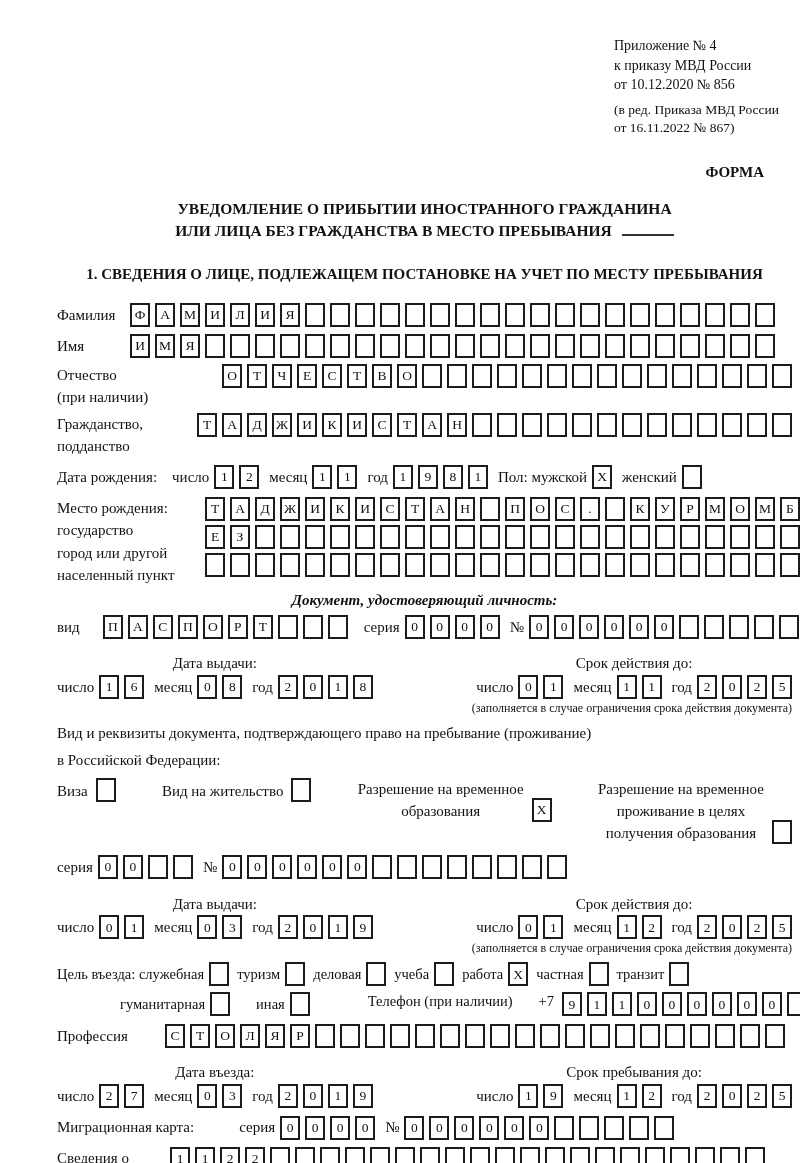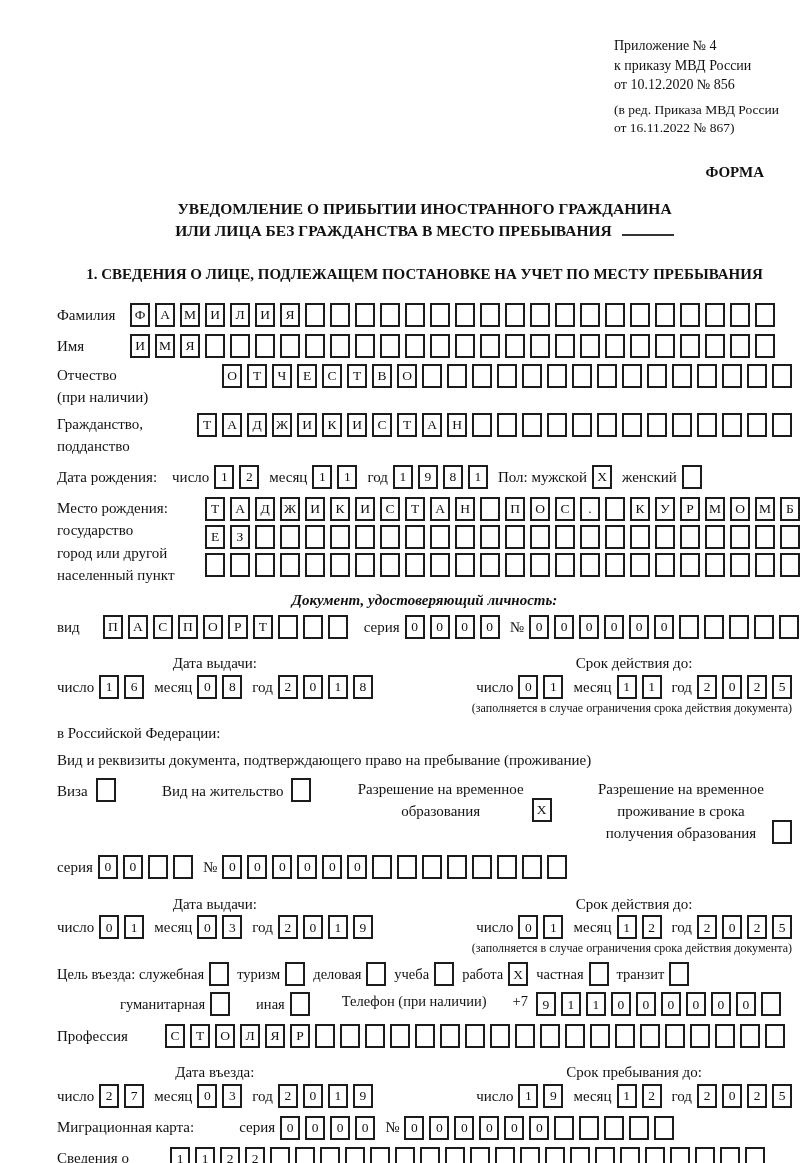--- a/index.html
+++ b/index.html
@@ -412,43 +412,43 @@
             <span class="cell">2</span>
             <span class="cell">0</span>
             <span class="cell">2</span>
             <span class="cell">5</span>
           </span>
       </div>
     </div>
   </div>
   <div class="fill-note">(заполняется в случае ограничения срока действия документа)</div>
 
+  <div class="para">Вид и реквизиты документа, подтверждающего право на пребывание (проживание)</div>
   <div class="para">в Российской Федерации:</div>
-  <div class="para">Вид и реквизиты документа, подтверждающего право на пребывание (проживание)</div>
 
   <div class="permit-row">
     <span class="pg">
       <span class="txt">Виза</span>
       <span class="cell"></span>
     </span>
     <span class="pg">
       <span class="txt">Вид на жительство</span>
       <span class="cell"></span>
     </span>
     <span class="pg">
       <span class="txt c">
         <div>Разрешение на временное</div>
         <div>образования</div>
       </span>
       <span class="cell">X</span>
     </span>
     <span class="pg">
       <span class="txt c">
         <div>Разрешение на временное</div>
-        <div>проживание в срока</div>
+        <div>проживание в целях</div>
         <div>получения образования</div>
       </span>
       <span class="cell"></span>
     </span>
   </div>
 
   <div class="row">
     <span class="word first">серия</span>
     <span class="cells">
         <span class="cell">0</span>
@@ -555,21 +555,21 @@
   </div>
   <div class="purpose-row purpose2">
     <span class="bx">
       <span>гуманитарная</span>
       <span class="cell"></span>
     </span>
     <span class="bx ml18">
       <span>иная</span>
       <span class="cell"></span>
     </span>
-    <span class="ml18" style="margin-left:24px">Телефон (при наличии)</span>
+    <span class="ml18" style="margin-left:50px">Телефон (при наличии)</span>
     <span class="ml18">+7</span>
     <span class="cells">
         <span class="cell">9</span>
         <span class="cell">1</span>
         <span class="cell">1</span>
         <span class="cell">0</span>
         <span class="cell">0</span>
         <span class="cell">0</span>
         <span class="cell">0</span>
         <span class="cell">0</span>

